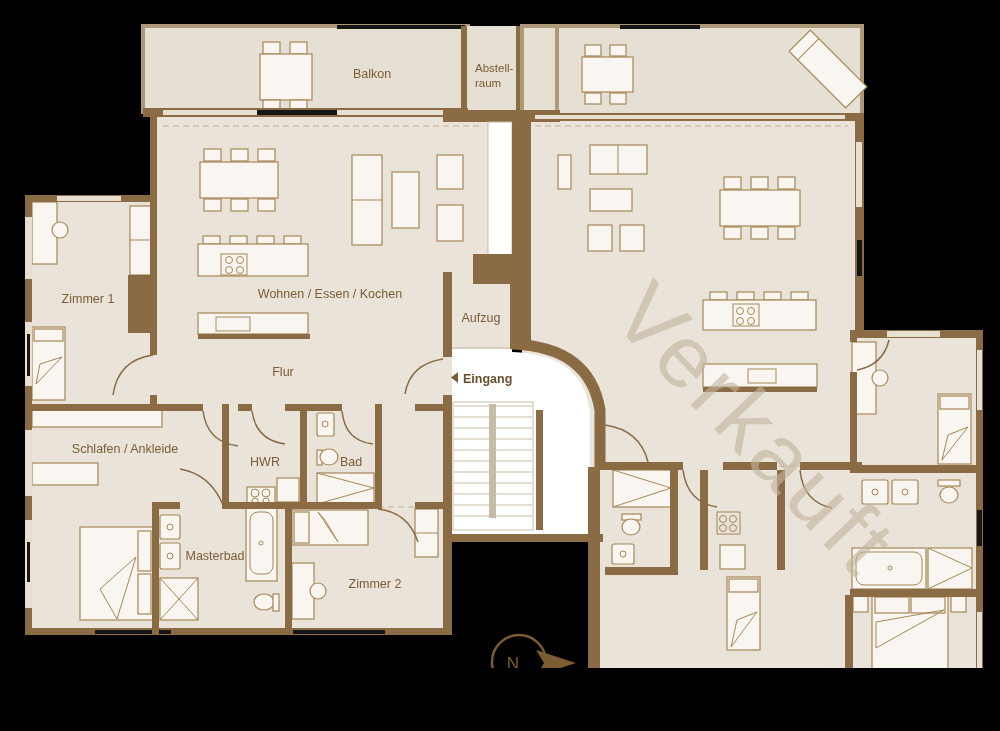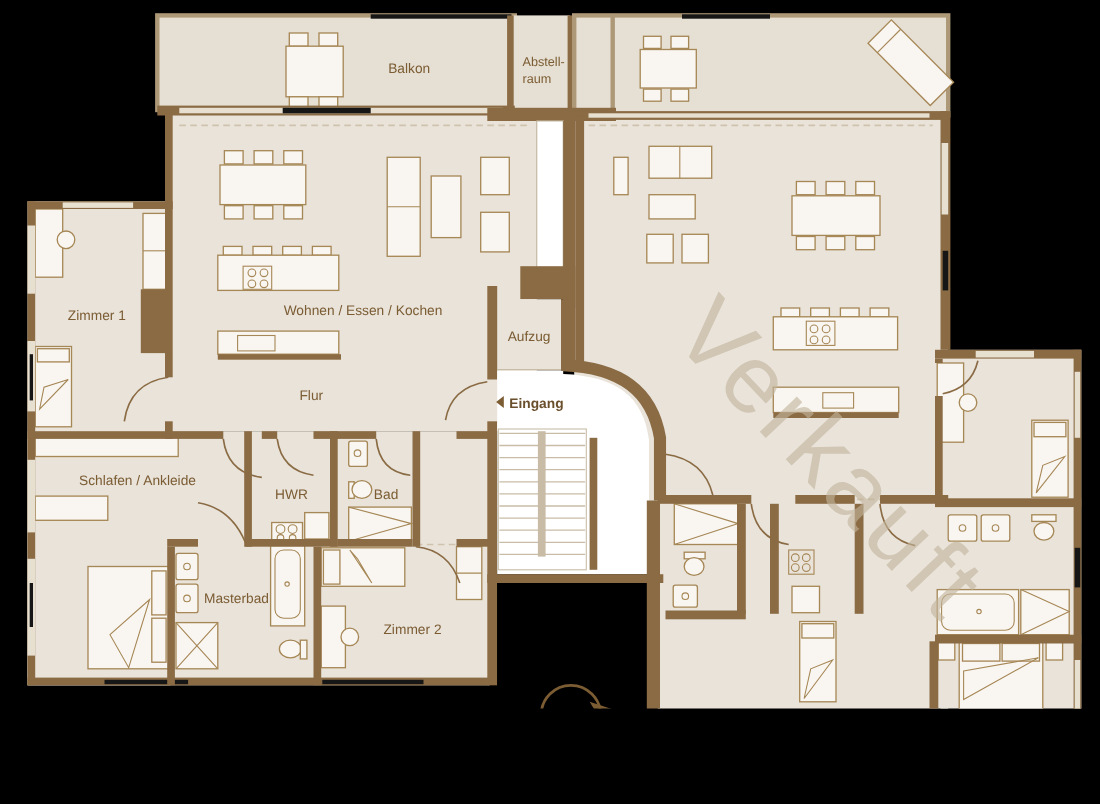--- a/index.html
+++ b/index.html
@@ -1,16 +1,16 @@
 <!DOCTYPE html>
 <html style="--background: #000000; --floor: #e9e3da; --balcony-floor: #e6dfd3; --balcony-border: #ad9878; --wall: #8a6b44; --furniture-fill: #f9f6f1; --furniture-stroke: #a68756; --window-light: #e7dfd0; --window-dark: #161616; --stair-line: #c9bca6; --dash-line: #cfc3ad; --text: #7b5c33; --text-dark: #6a4f2c; --watermark: #c3b59c; --white: #ffffff;"><head>
 <meta charset="utf-8">
 <style>
   html,body{margin:0;padding:0;background:#000;}
-  .stage{width:1000px;height:644px;position:relative;margin:0 auto;background:var(--background,#000);}
+  .stage{width:1000px;height:644px;position:relative;margin:12px auto;background:var(--background,#000);}
   svg{display:block;}
   text{font-family:"Liberation Sans",sans-serif;}
   .floor{fill:var(--floor);}
   .balc{fill:var(--balcony-floor);}
   .wall{fill:var(--wall);}
   .band{fill:var(--balcony-border);}
   .furn{fill:var(--furniture-fill);stroke:var(--furniture-stroke);stroke-width:1.2;}
   .fline{stroke:var(--furniture-stroke);stroke-width:1;fill:none;}
   .winl{fill:var(--window-light);}
   .wind{fill:var(--window-dark);}

